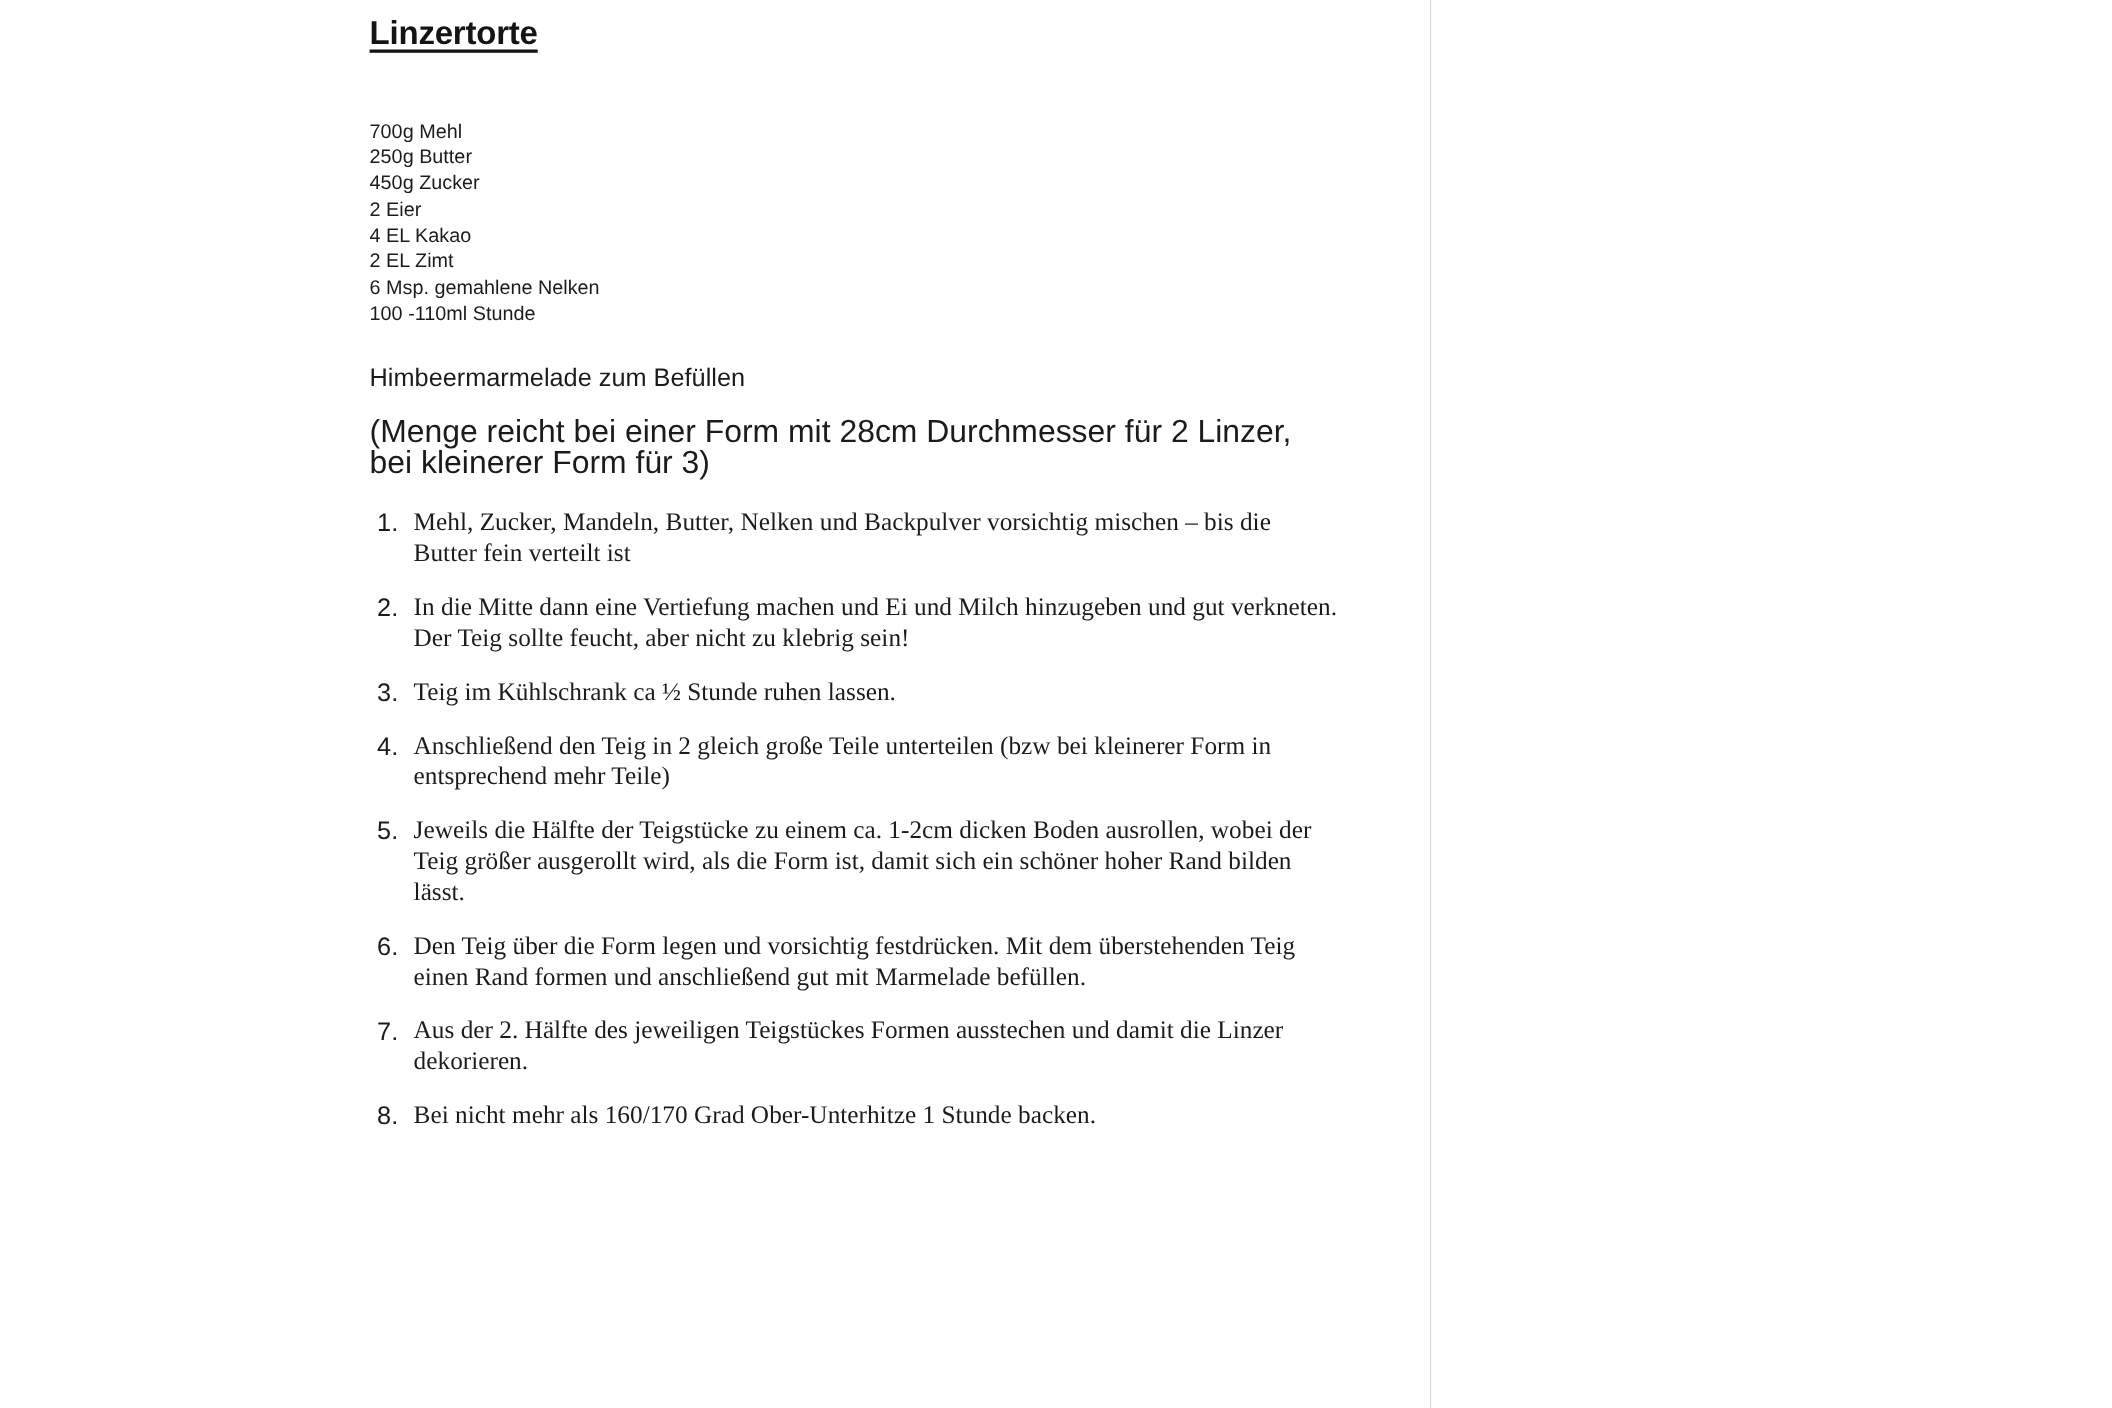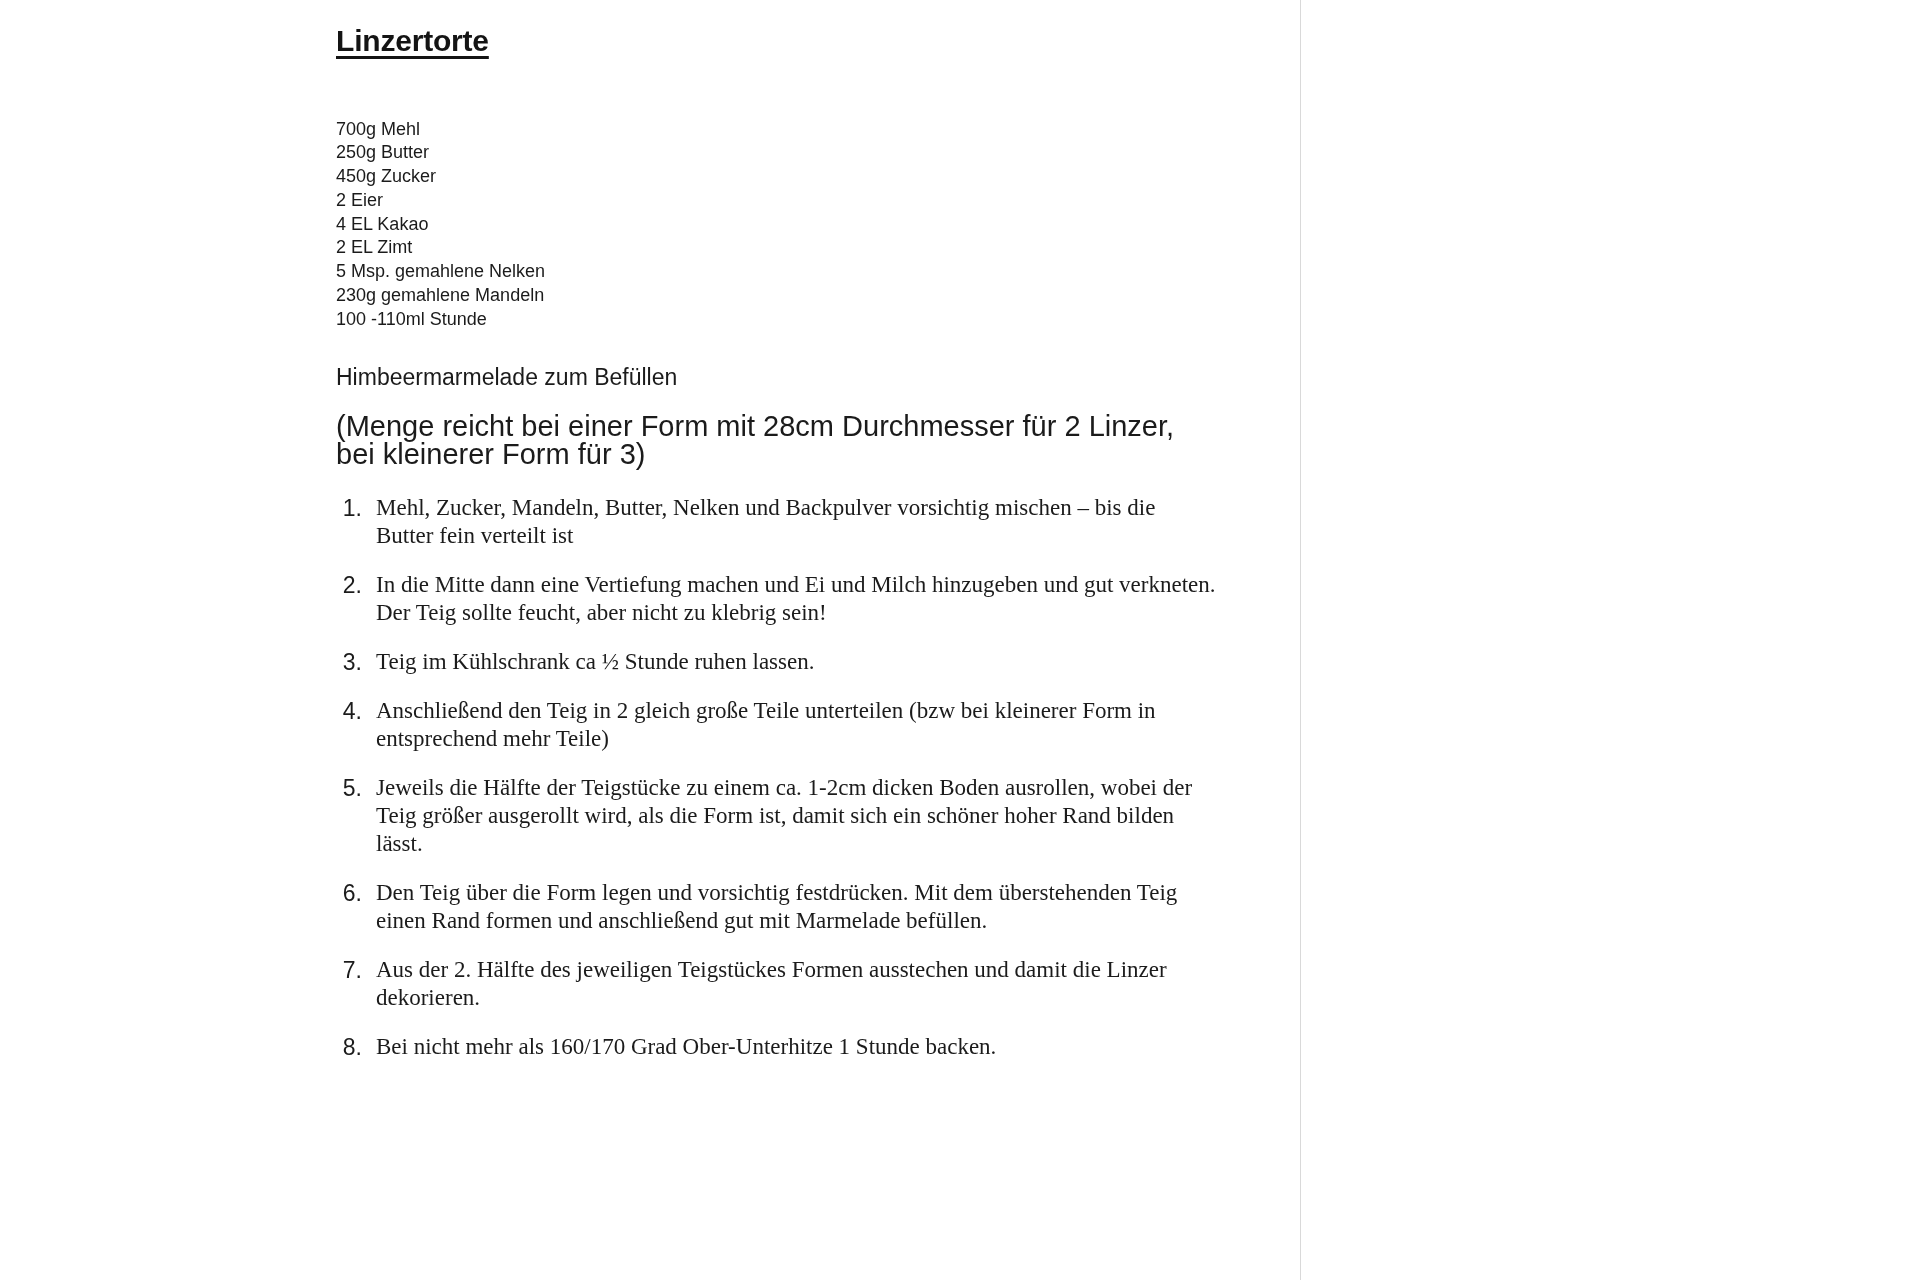--- a/index.html
+++ b/index.html
@@ -36,21 +36,21 @@
 
   .content {
     position: absolute;
     top: 0;
     left: 336px;
     width: 852px;
   }
 
   .doc-title {
     margin: 0;
-    padding-top: 22px;
+    padding-top: 12px;
     font-size: 30px;
     font-weight: bold;
     line-height: 1.25;
     letter-spacing: -0.2px;
     text-decoration: underline;
     text-underline-offset: 5px;
     color: #141414;
   }
 
   .ingredients {
@@ -128,22 +128,21 @@
 
     <h1 class="doc-title">Linzertorte</h1>
 
     <ul class="ingredients">
       <li>700g Mehl</li>
       <li>250g Butter</li>
       <li>450g Zucker</li>
       <li>2 Eier</li>
       <li>4 EL Kakao</li>
       <li>2 EL Zimt</li>
-      <li>5 Msp. gemahlene Nelken</li>
-      <li>230g gemahlene Mandeln</li>
+      <li>6 Msp. gemahlene Nelken</li>
       <li>100 -110ml Stunde</li>
     </ul>
 
     <p class="filling-note">Himbeermarmelade zum Befüllen</p>
 
     <p class="yield-note">(Menge reicht bei einer Form mit 28cm Durchmesser für 2 Linzer, bei kleinerer Form für 3)</p>
 
     <ol class="steps">
       <li>
         <span class="step-num">1</span>

